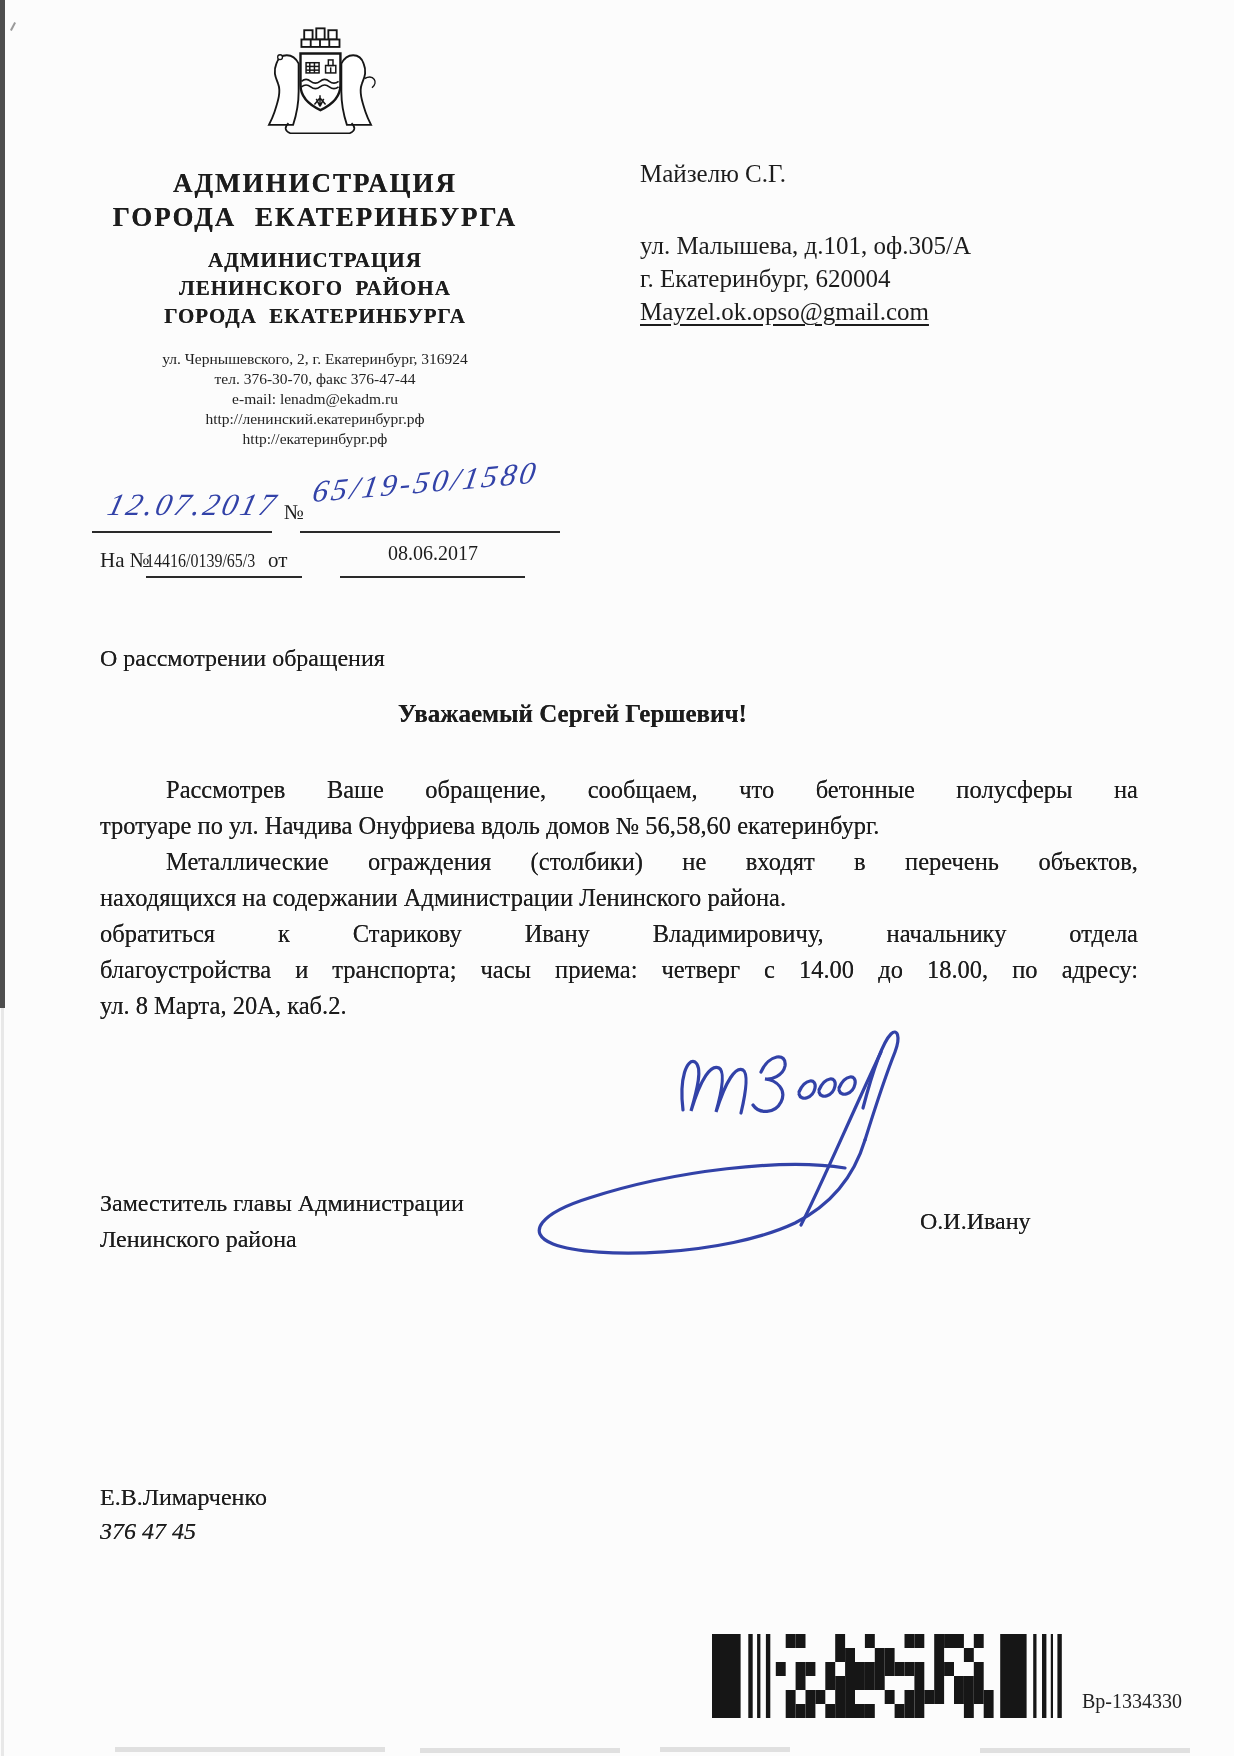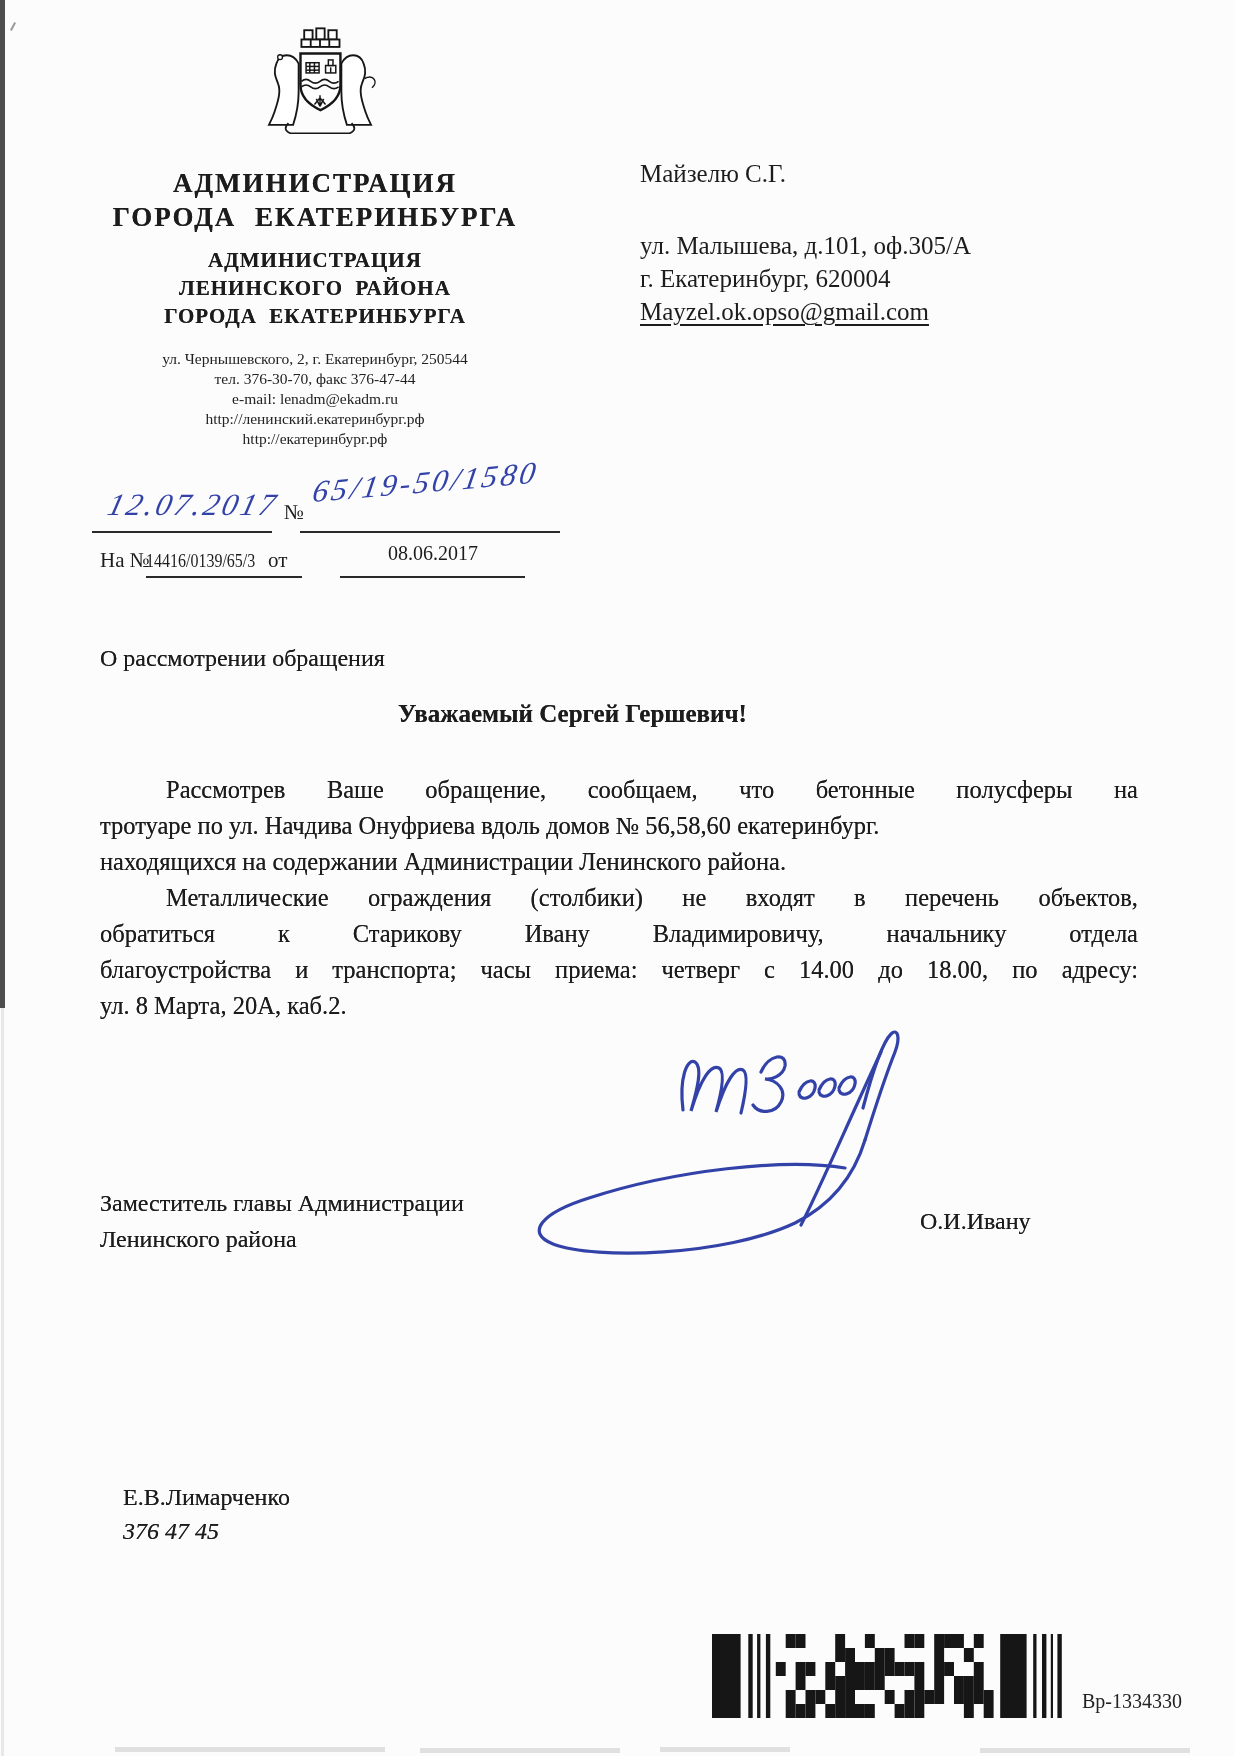--- a/index.html
+++ b/index.html
@@ -36,21 +36,21 @@
   
   .subject{font-size:24px;margin-top:33px;}
   .salutation{font-size:25px;font-weight:bold;}
   .body-block{left:100px;top:772px;width:1038px;font-size:24.5px;}
   .body-line{line-height:36px;text-align:justify;text-align-last:justify;white-space:normal;}
   .body-line.first{text-indent:66px;}
   .body-line.plast{text-align:left;text-align-last:left;}
 
   .sig-title{font-size:24px;}
   .signer{font-size:24px;}
-  .executor{font-size:24px;margin-left:23px;}
+  .executor{font-size:24px;}
   .barcode-label{font-size:20px;color:#222;}
 
   
   .edge-dark{left:0;top:0;width:5px;height:1008px;background:#2f2f2f;opacity:.85;}
   .edge-light{left:1px;top:1008px;width:3px;height:748px;background:#c4c4c4;opacity:.35;}
   .strip{height:5px;background:#d4d4d4;opacity:.7;}
   .mark-tl{left:12px;top:22px;width:2px;height:9px;background:#9a9a9a;transform:rotate(28deg);}
 </style>
 </head>
 <body>
@@ -108,21 +108,21 @@
 
       <path d="M36,106 q-7,7 2,11 h64 q9,-4 2,-11" stroke-width="1.8"></path>
     </g>
   </svg>
 
   <div class="abs org-line soft" style="top:168px;">АДМИНИСТРАЦИЯ</div>
   <div class="abs org-line soft" style="top:202px;">ГОРОДА ЕКАТЕРИНБУРГА</div>
   <div class="abs dept-line soft" style="top:248px;">АДМИНИСТРАЦИЯ</div>
   <div class="abs dept-line soft" style="top:276px;">ЛЕНИНСКОГО РАЙОНА</div>
   <div class="abs dept-line soft" style="top:304px;">ГОРОДА ЕКАТЕРИНБУРГА</div>
-  <div class="abs addr-line" style="top:350px;">ул. Чернышевского, 2, г. Екатеринбург, 250544</div>
+  <div class="abs addr-line" style="top:350px;">ул. Чернышевского, 2, г. Екатеринбург, 316924</div>
   <div class="abs addr-line" style="top:370px;">тел. 376-30-70, факс 376-47-44</div>
   <div class="abs addr-line" style="top:390px;">e-mail: lenadm@ekadm.ru</div>
   <div class="abs addr-line" style="top:410px;">http://ленинский.екатеринбург.рф</div>
   <div class="abs addr-line" style="top:430px;">http://екатеринбург.рф</div>
 
   <div class="abs recip" style="left:640px;top:160px;">Майзелю С.Г.</div>
   <div class="abs recip" style="left:640px;top:232px;">ул. Малышева, д.101, оф.305/А</div>
   <div class="abs recip" style="left:640px;top:265px;">г. Екатеринбург, 620004</div>
   <div class="abs recip recip-email" style="left:640px;top:298px;">Mayzel.ok.opso@gmail.com</div>
 
@@ -139,22 +139,22 @@
   <div class="abs u-line" style="left:146px;top:576px;width:156px;"></div>
   <div class="abs u-line" style="left:340px;top:576px;width:185px;"></div>
 
   <div class="abs subject soft" style="left:100px;top:612px;">О рассмотрении обращения</div>
 
   <div class="abs salutation soft" style="left:398px;top:700px;">Уважаемый Сергей Гершевич!</div>
 
   <div class="abs body-block soft">
       <div class="body-line first">Рассмотрев Ваше обращение, сообщаем, что бетонные полусферы на</div>
       <div class="body-line plast">тротуаре по ул. Начдива Онуфриева вдоль домов № 56,58,60 екатеринбург.</div>
+      <div class="body-line first">Металлические ограждения (столбики) не входят в перечень объектов,</div>
       <div class="body-line plast">находящихся на содержании Администрации Ленинского района.</div>
-      <div class="body-line first">Металлические ограждения (столбики) не входят в перечень объектов,</div>
       <div class="body-line">обратиться к Старикову Ивану Владимировичу, начальнику отдела</div>
       <div class="body-line">благоустройства и транспорта; часы приема: четверг с 14.00 до 18.00, по адресу:</div>
       <div class="body-line plast">ул. 8 Марта, 20А, каб.2.</div>
     </div>
 
   <div class="abs sig-title soft" style="left:100px;top:1190px;">Заместитель главы Администрации</div>
   <div class="abs sig-title soft" style="left:100px;top:1226px;">Ленинского района</div>
 
   <svg class="abs" style="left:505px;top:1008px;" width="410" height="270" viewBox="0 0 410 270">
     <g fill="none" stroke="#3242a8" stroke-width="3.2" stroke-linecap="round">

